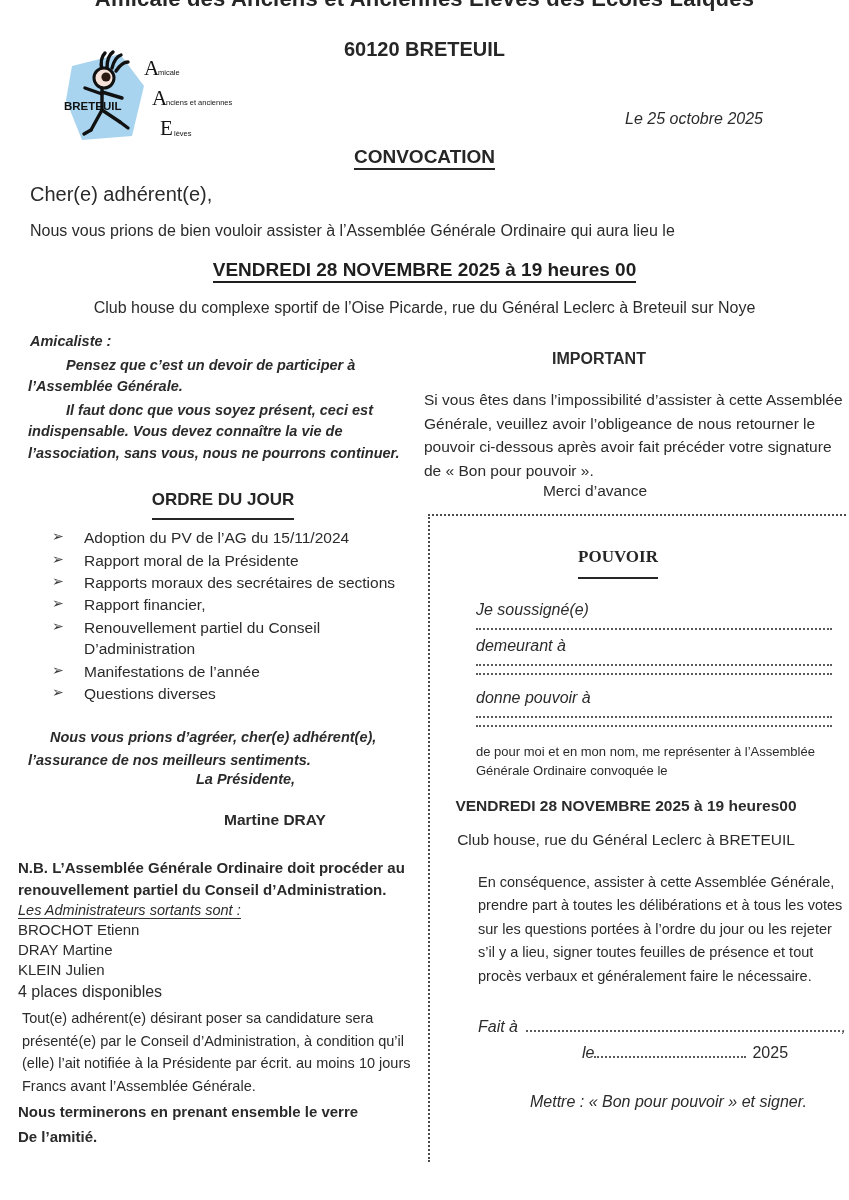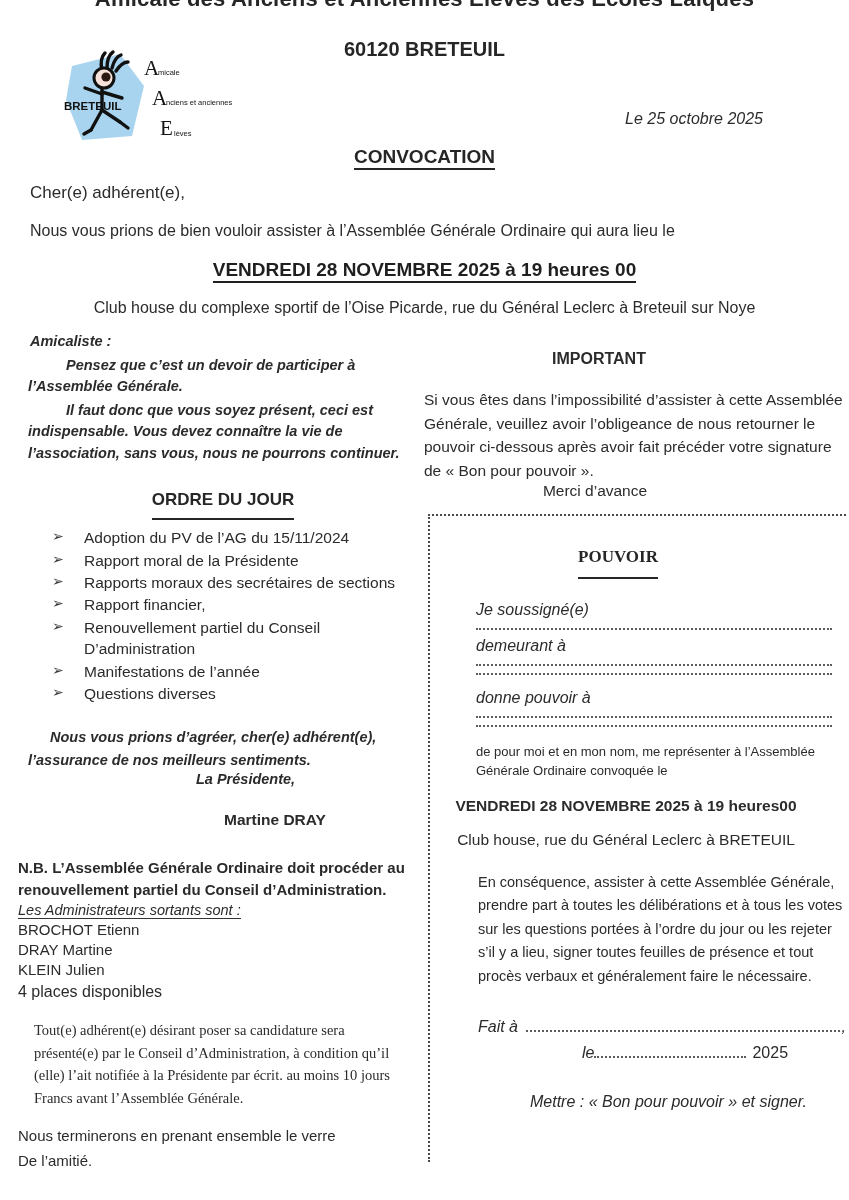--- a/index.html
+++ b/index.html
@@ -69,21 +69,21 @@
     text-align: center;
     font-size: 19px;
     font-weight: bold;
     color: #262626;
   }
   .convocation span { border-bottom: 2px solid #262626; padding-bottom: 1px; }
 
   .salutation {
     position: absolute;
     left: 30px; top: 183px;
-    font-size: 17px;
+    font-size: 20px;
   }
   .intro {
     position: absolute;
     left: 30px; top: 222px;
     font-size: 16px;
   }
   .meeting-datetime {
     position: absolute;
     left: 0; top: 259px;
     width: 849px;
@@ -197,26 +197,25 @@
     margin: 0;
   }
   .nb-places {
     font-size: 16px;
     line-height: 1.38;
     margin: 1px 0 2px 0;
   }
   .nb-para {
     font-size: 14.5px;
     line-height: 1.55;
-    margin: 16px;
-    font-family: Liberation Serif, serif;
+    margin: 4px;
   }
   .nb-final {
     font-size: 15px;
-    font-weight: normal;
+    font-weight: bold;
     line-height: 1.42;
     margin: 4px 0 0 0;
   }
 
   
   .important-block {
     position: absolute;
     left: 424px; top: 350px;
     width: 420px;
   }

